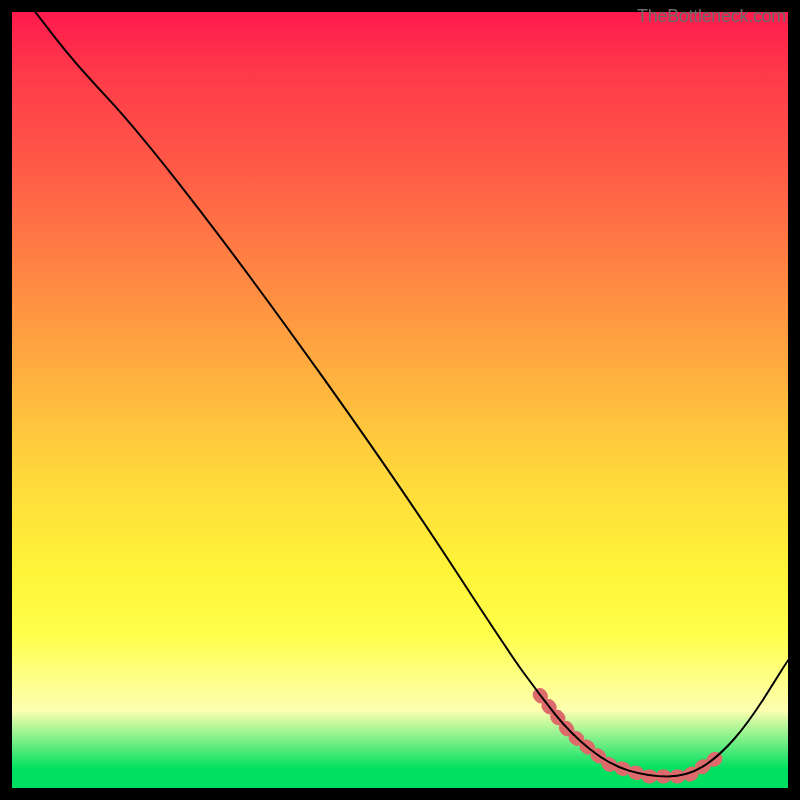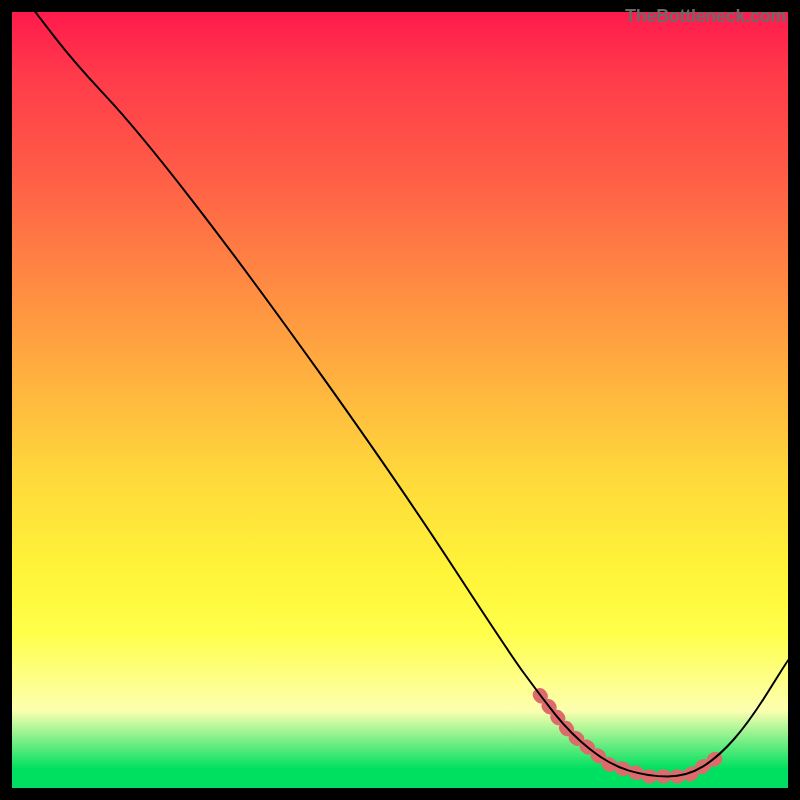--- a/index.html
+++ b/index.html
@@ -49,21 +49,21 @@
     position: absolute;
     left: 0; top: 0;
     width: 776px;
     height: 776px;
   }
   .watermark {
     position: absolute;
     top: 6px;
     right: 14px;
     font-size: 18px;
-    font-weight: 700;
+    font-weight: 400;
     color: #6b6b6b;
     letter-spacing: -0.3px;
   }
 </style>
 </head>
 <body>
 
 <div class="frame">
   <div class="plot">
     <div class="gradient"></div>

